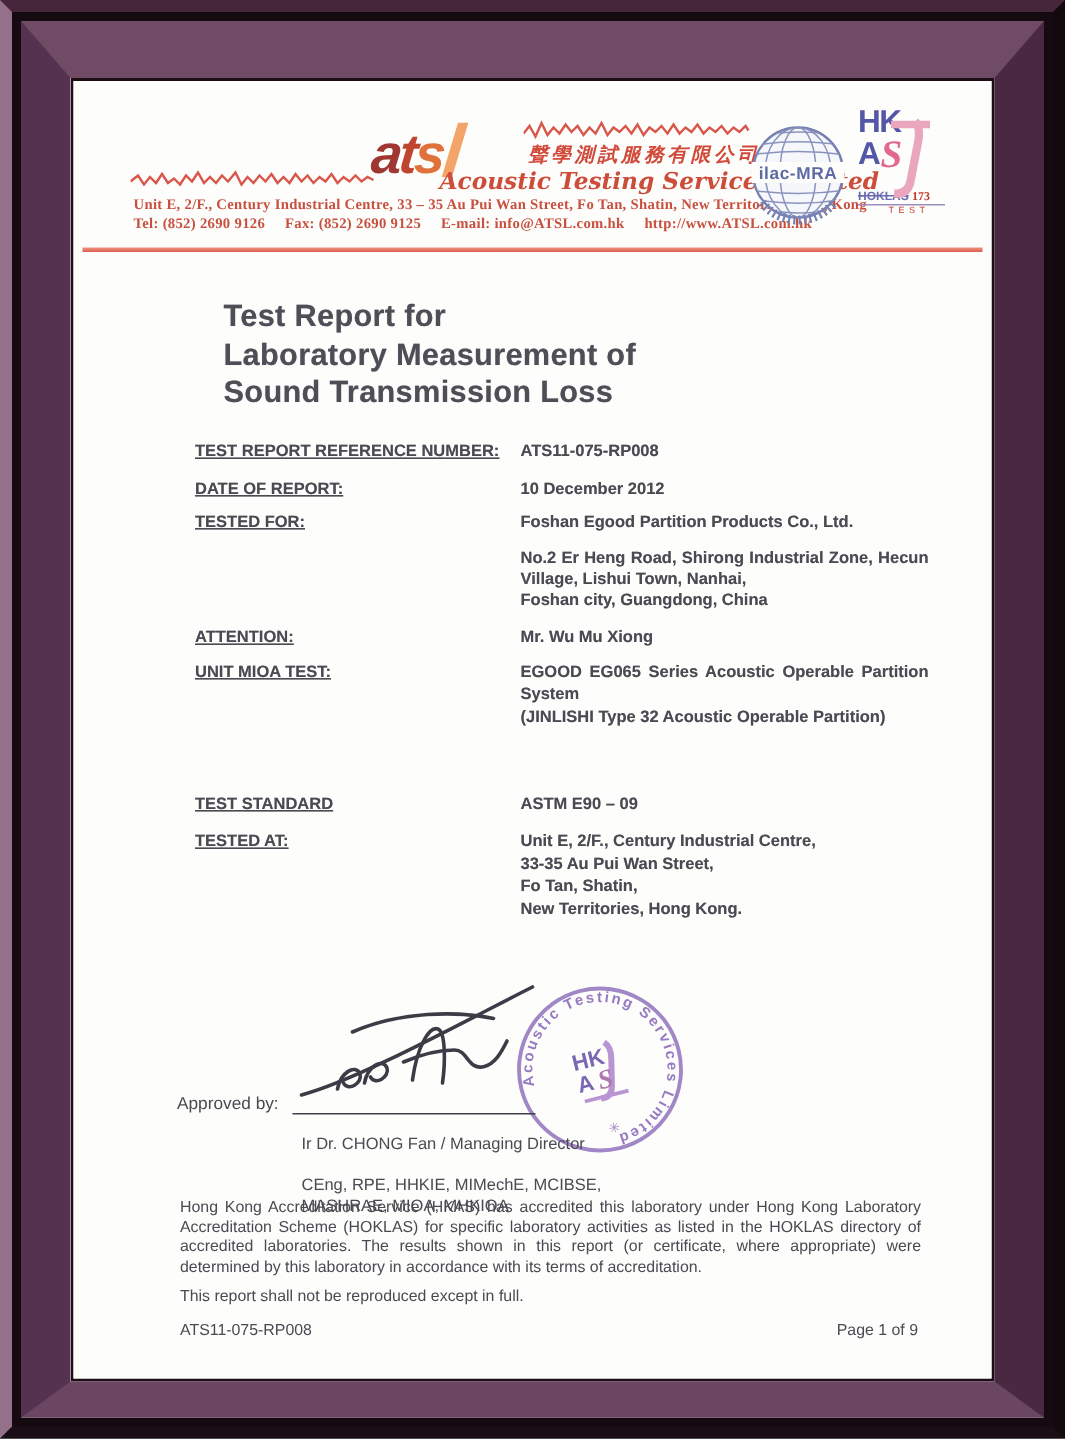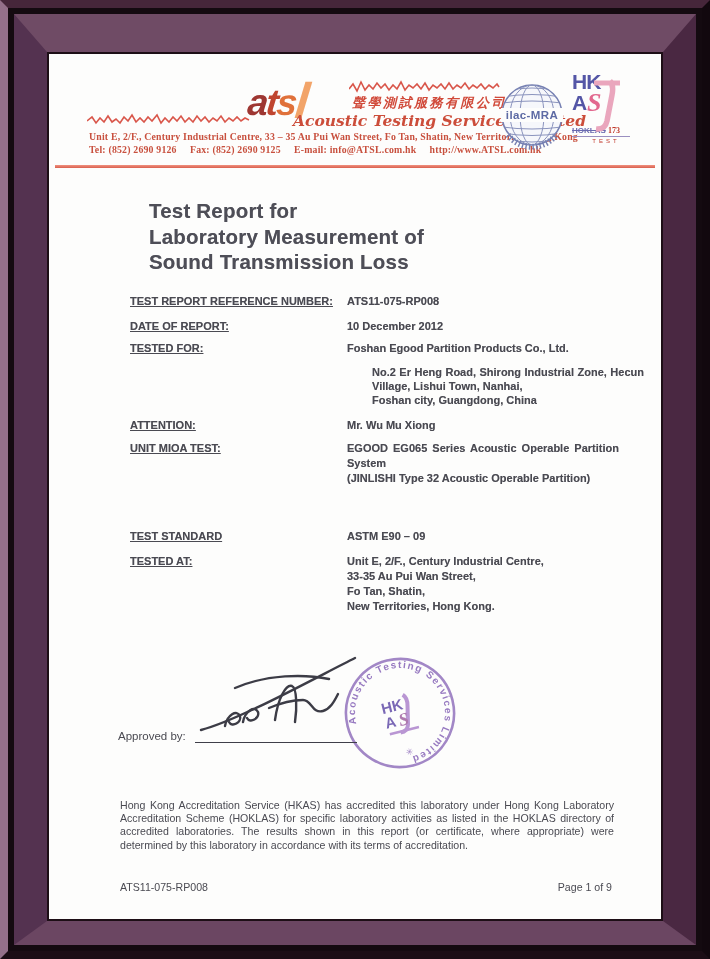--- a/index.html
+++ b/index.html
@@ -164,21 +164,21 @@
       </div>
       <div class="abs frow" style="top:265px;">
         <div class="lbl">DATE OF REPORT:</div>
         <div class="val">10 December 2012</div>
       </div>
       <div class="abs frow" style="top:287px;">
         <div class="lbl">TESTED FOR:</div>
         <div class="val">Foshan Egood Partition Products Co., Ltd.</div>
       </div>
       <div class="abs frow" style="top:312px;">
-        <div class="val just" style="line-height:13.8px;margin-left:25px;">No.2 Er Heng Road, Shirong Industrial Zone, Hecun Village, Lishui Town, Nanhai,
+        <div class="val just" style="line-height:13.8px;">No.2 Er Heng Road, Shirong Industrial Zone, Hecun Village, Lishui Town, Nanhai,
 Foshan city, Guangdong, China</div>
       </div>
       <div class="abs frow" style="top:364px;">
         <div class="lbl">ATTENTION:</div>
         <div class="val">Mr. Wu Mu Xiong</div>
       </div>
       <div class="abs frow" style="top:387px;">
         <div class="lbl">UNIT MIOA TEST:</div>
         <div class="val just" style="line-height:14.8px;">EGOOD EG065 Series Acoustic Operable Partition System
 (JINLISHI Type 32 Acoustic Operable Partition)</div>
@@ -219,22 +219,28 @@
           <text x="44" y="73" font-family="Liberation Sans, sans-serif" font-size="15" font-weight="bold" fill="#6f5cb0">A</text>
           <path d="M68,44 q4,4 2,12 l-4,18 q-2,7 -9,6" stroke="#b48ed0" stroke-width="4" fill="none"></path>
           <text x="58" y="74" font-family="Liberation Serif, serif" font-style="italic" font-size="18" font-weight="bold" fill="#a86fa8">S</text>
           <rect x="46" y="78" width="30" height="2.5" fill="#b48ed0"></rect>
         </g>
         <text x="61" y="104" text-anchor="middle" font-size="9" fill="#9b7ec2">✳</text>
       </svg>
 
       <div class="abs approved-by">Approved by:</div>
       <div class="abs sig-line"></div>
+      <div class="abs director">
+        <span>Ir Dr. CHONG Fan / Managing Director</span><br>
+        <span class="pre">CEng, RPE, HHKIE, MIMechE, MCIBSE,
+MASHRAE, MIOA, MHKIOA</span>
+      </div>
 
       <div class="abs accred">Hong Kong Accreditation Service (HKAS) has accredited this laboratory under Hong Kong Laboratory Accreditation Scheme (HOKLAS) for specific laboratory activities as listed in the HOKLAS directory of accredited laboratories. The results shown in this report (or certificate, where appropriate) were determined by this laboratory in accordance with its terms of accreditation.</div>
+      <div class="abs repro">This report shall not be reproduced except in full.</div>
       <div class="abs foot-row">
         <span>ATS11-075-RP008</span>
         <span>Page 1 of 9</span>
       </div>
 
     </div>
   </div>
 </div>
 
 </body></html>

